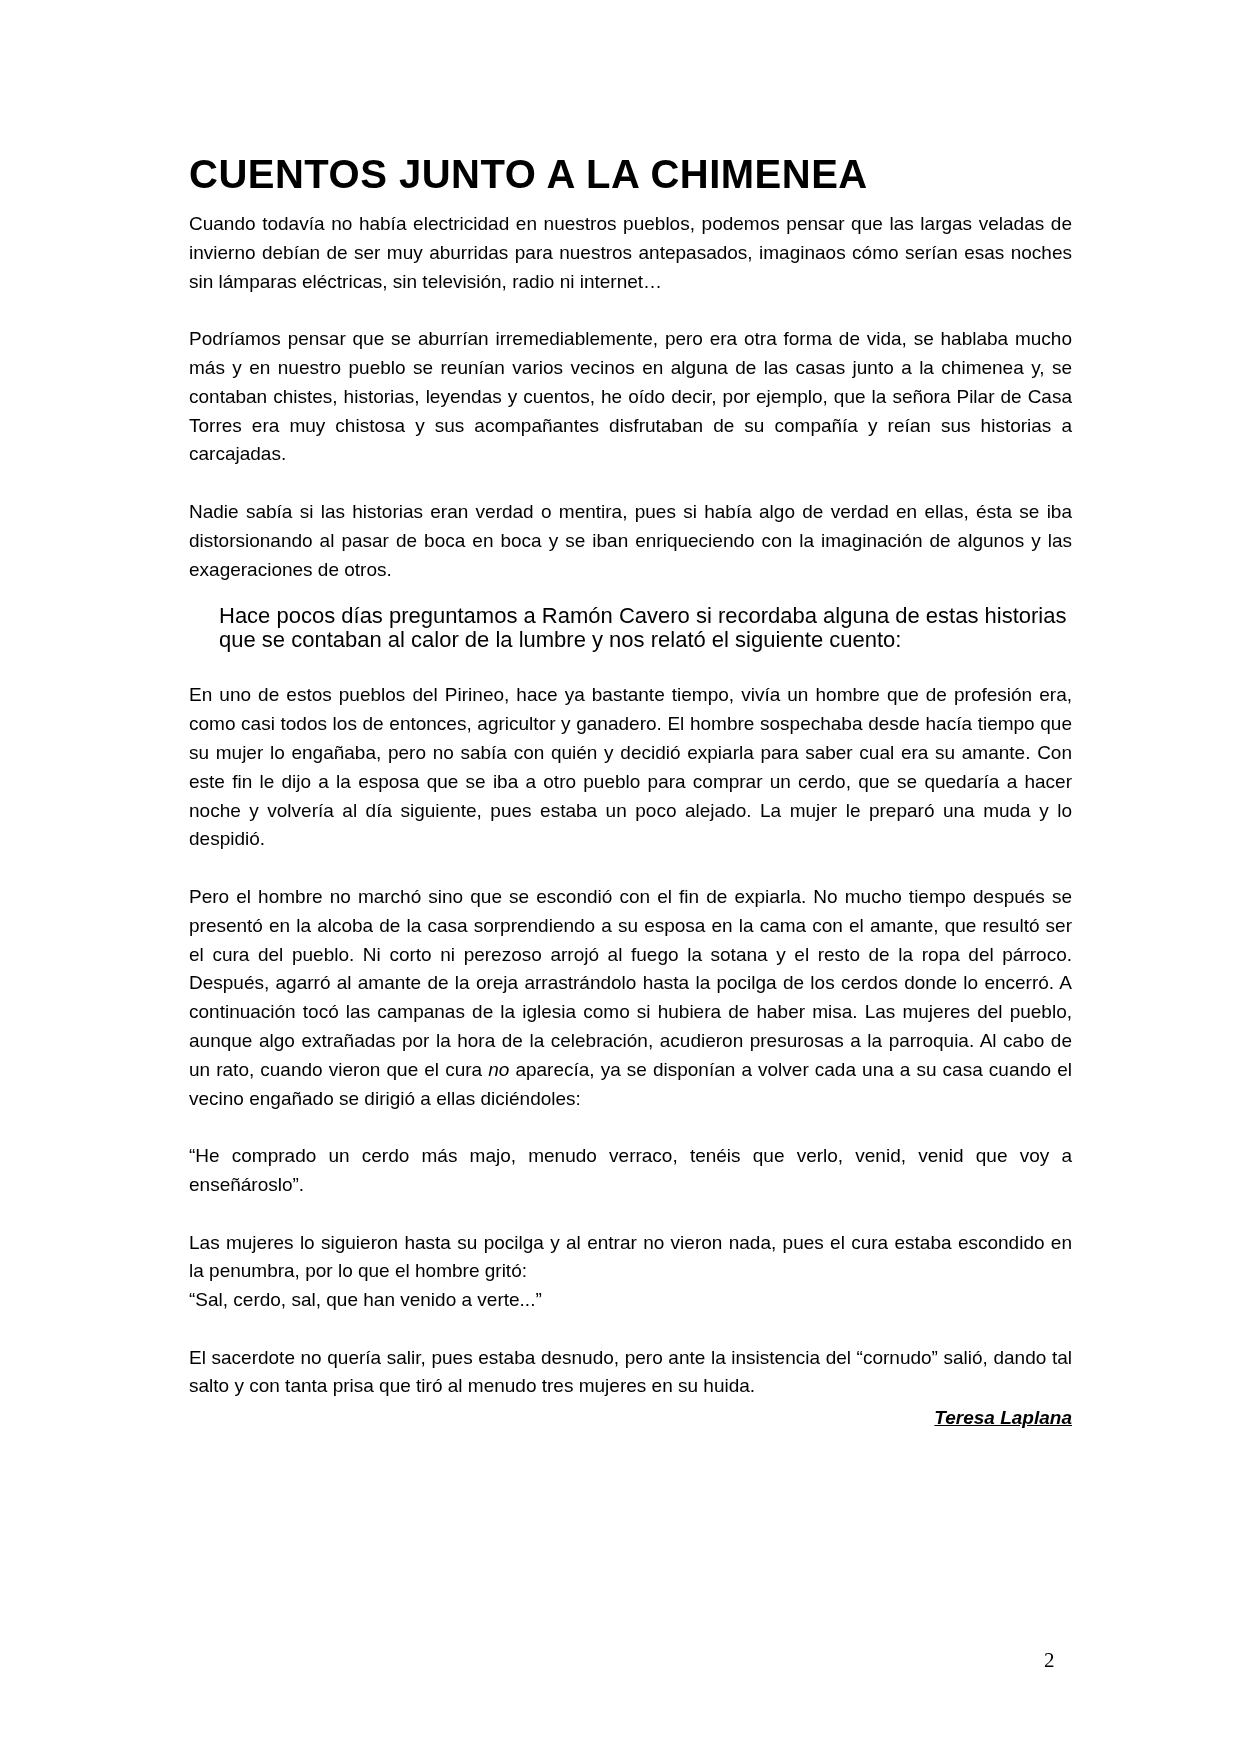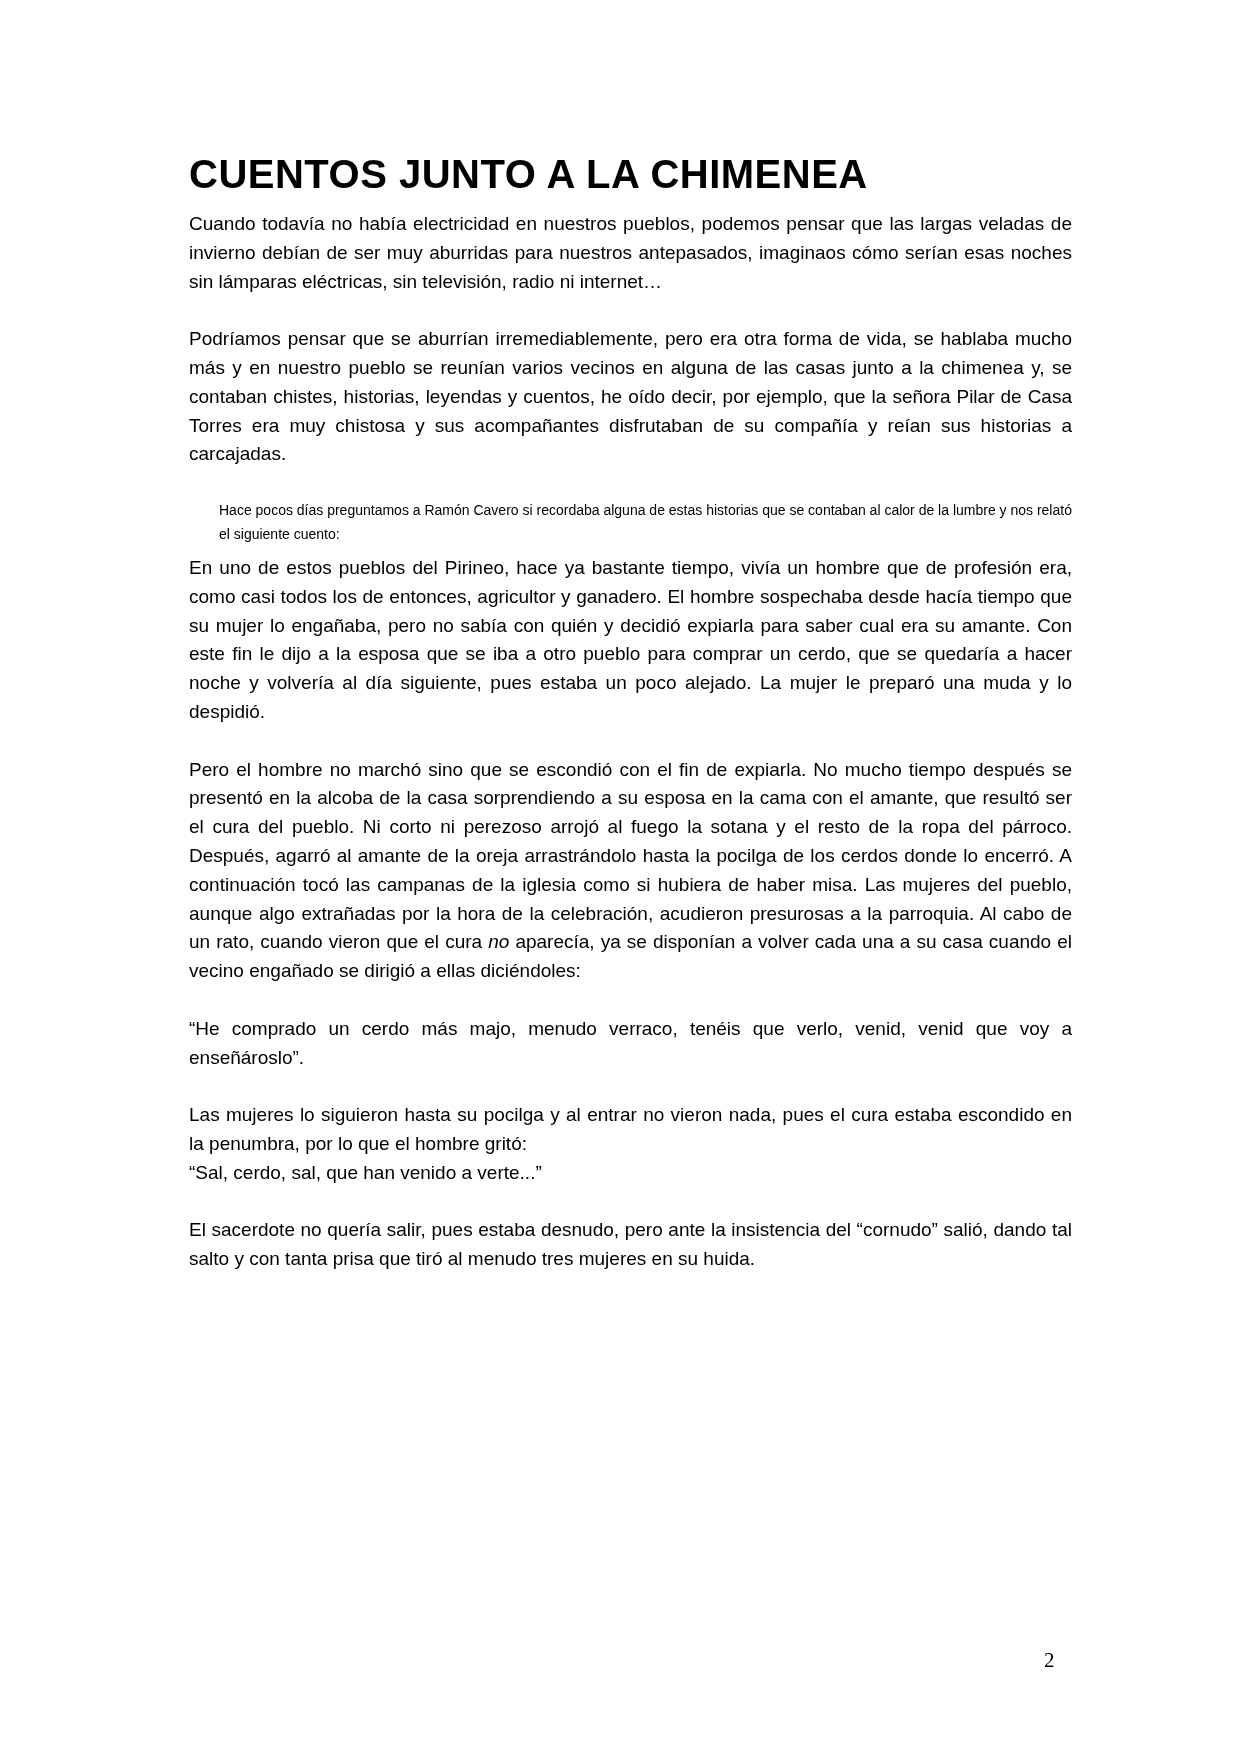--- a/index.html
+++ b/index.html
@@ -11,51 +11,53 @@
     margin: 0; line-height: 48px; height: 60px;
   }
   .p {
     font-family: "Liberation Sans", sans-serif;
     font-size: 19px; line-height: 28.8px;
     text-align: justify; margin: 0 0 28.8px 0;
   }
   .p.tight { margin-bottom: 0; }
   .note {
     font-family: "Liberation Sans", sans-serif;
-    font-size: 14px; line-height: 24px;
-    margin: 0 0 8px 30px; text-align: left;
+    font-size: 22px; line-height: 24px;
+    margin: 0 0 29px 30px; text-align: left;
   }
   .sig {
     font-family: "Liberation Sans", sans-serif;
     font-weight: bold; font-style: italic; text-decoration: underline;
     font-size: 19px; text-align: right; margin-top: 6px;
   }
   .pagenum {
     position: absolute; left: 1044px; top: 1648px;
     font-family: "Liberation Serif", serif; font-size: 21px;
   }
   em { font-style: italic; }
 </style>
 </head>
 <body>
 
 <div class="page">
   <h1 class="title">CUENTOS JUNTO A LA CHIMENEA</h1>
 
   <p class="p">Cuando todavía no había electricidad en nuestros pueblos, podemos pensar que las largas veladas de invierno debían de ser muy aburridas para nuestros antepasados, imaginaos cómo serían esas noches sin lámparas eléctricas, sin televisión, radio ni internet…</p>
   <p class="p">Podríamos pensar que se aburrían irremediablemente, pero era otra forma de vida, se hablaba mucho más y en nuestro pueblo se reunían varios vecinos en alguna de las casas junto a la chimenea y, se contaban chistes, historias, leyendas y cuentos, he oído decir, por ejemplo, que la señora Pilar de Casa Torres era muy chistosa y sus acompañantes  disfrutaban de su compañía y reían sus historias a carcajadas.</p>
+  <p class="p" style="margin-bottom:20px">Nadie sabía si las historias eran verdad o mentira, pues si había algo de verdad en ellas, ésta se iba distorsionando al pasar de boca en boca y se iban enriqueciendo con la imaginación de algunos y las exageraciones de otros.</p>
 
   <p class="note">Hace pocos días preguntamos a Ramón Cavero si recordaba alguna de estas historias que se contaban al calor de la lumbre y nos relató el siguiente cuento:</p>
 
   <p class="p">En uno de estos pueblos del Pirineo, hace ya bastante tiempo, vivía un hombre que de profesión era, como casi todos los de entonces, agricultor y ganadero. El hombre sospechaba desde hacía tiempo que su mujer lo engañaba, pero no sabía con quién y decidió expiarla para saber cual era su amante. Con este fin le dijo a la esposa que se iba a otro pueblo para comprar un cerdo,  que se quedaría a hacer noche y volvería  al día siguiente, pues estaba un poco alejado. La mujer le preparó una muda y lo despidió.</p>
 
   <p class="p"><span>Pero el hombre no marchó sino que se escondió con el fin de expiarla. No mucho tiempo después se presentó en la alcoba de la casa sorprendiendo a su esposa en la cama con el amante, que resultó ser el cura del pueblo. Ni corto ni perezoso arrojó al fuego la sotana y el resto de la ropa del párroco. Después, agarró al amante de la oreja arrastrándolo hasta la pocilga de los cerdos donde lo encerró. A continuación tocó las campanas de la iglesia como si hubiera de haber misa. Las mujeres del pueblo, aunque algo extrañadas por la hora de la celebración, acudieron presurosas a la parroquia. Al cabo de un rato, cuando vieron que el cura </span><em>no</em><span> aparecía, ya se disponían a volver cada una a su casa cuando el vecino engañado se dirigió a ellas diciéndoles:</span></p>
 
   <p class="p">“He comprado un cerdo más majo, menudo verraco,  tenéis que verlo, venid, venid que voy a enseñároslo”.</p>
 
   <p class="p tight">Las mujeres lo siguieron hasta su pocilga y al entrar no vieron nada, pues el cura estaba escondido en la penumbra, por lo que el hombre gritó:</p>
   <p class="p">“Sal, cerdo, sal,  que han venido a verte...”</p>
 
   <p class="p tight">El sacerdote no quería salir, pues estaba desnudo, pero ante la insistencia del “cornudo” salió, dando tal salto y con tanta prisa que tiró al menudo tres mujeres en su huida.</p>
 
+  <div class="sig">Teresa Laplana</div>
 </div>
 
 <div class="pagenum">2</div>
 
 </body></html>

